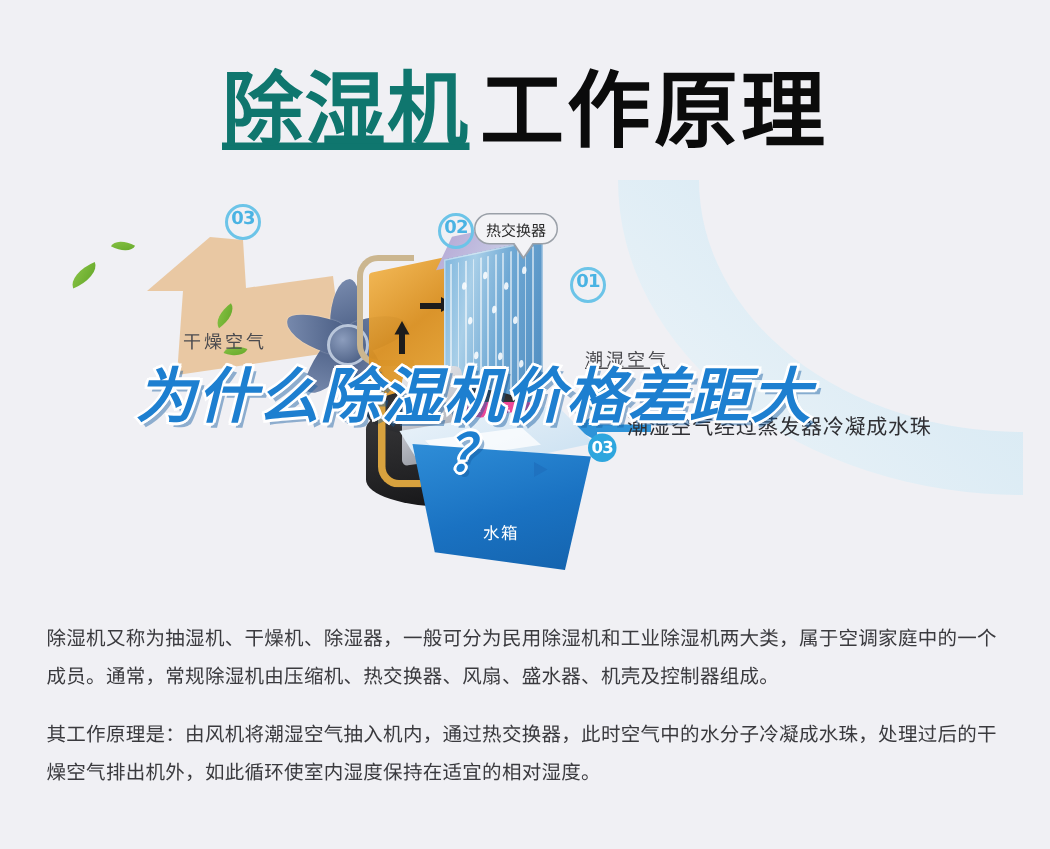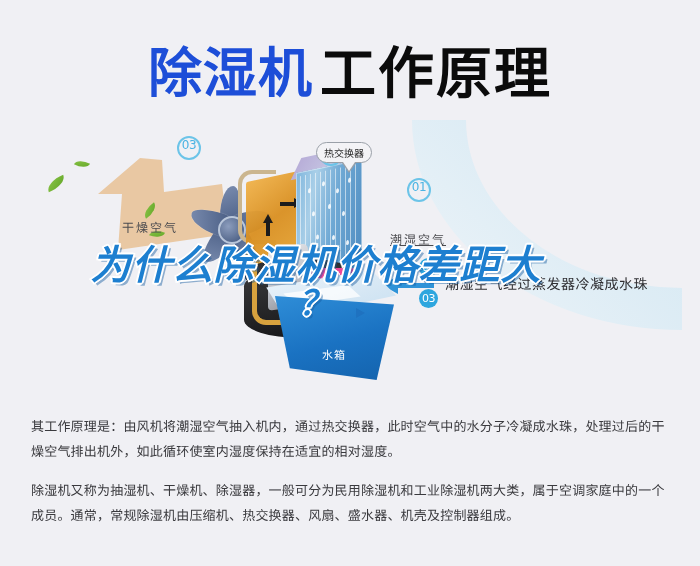--- a/index.html
+++ b/index.html
@@ -27,23 +27,24 @@
   .title-bar {
     position: absolute;
     left: 0; top: 28px;
     width: 700px;
     text-align: center;
     white-space: nowrap;
   }
   .title-bar .t1 {
     font-size: 54px;
     font-weight: bold;
-    color: #1d4ed8;
+    color: #0f766e;
     letter-spacing: 1px;
     vertical-align: middle;
+    text-decoration: underline;
   }
   .title-bar .t2 {
     font-size: 56px;
     font-weight: bold;
     color: #0b0b0b;
     letter-spacing: 2px;
     margin-left: 7px;
     vertical-align: middle;
   }
 
@@ -295,25 +296,24 @@
   }
 
   
   .badge {
     position: absolute;
     width: 19px; height: 19px;
     border-radius: 50%;
     background: #2ea6de;
     color: #ffffff;
     font-size: 11px;
-    font-weight: normal;
+    font-weight: bold;
     line-height: 19px;
     text-align: center;
     letter-spacing: -.5px;
-    margin-left: 27px;
   }
   .badge.hollow {
     background: transparent;
     color: #4ab3e3;
     border: 2px solid #6cc4e8;
     line-height: 15px;
     width: 20px; height: 20px;
     font-size: 12px;
   }
   .callout-bubble {
@@ -512,17 +512,17 @@
       <span class="badge">03</span>
     </div>
   </div>
 
   <div class="overlay">
     <div class="overlay-line">为什么除湿机价格差距大</div>
     <div class="overlay-line q">？</div>
   </div>
 
   <div class="body-copy">
+    <p class="para">除湿机又称为抽湿机、干燥机、除湿器，一般可分为民用除湿机和工业除湿机两大类，属于空调家庭中的一个成员。通常，常规除湿机由压缩机、热交换器、风扇、盛水器、机壳及控制器组成。</p>
     <p class="para">其工作原理是：由风机将潮湿空气抽入机内，通过热交换器，此时空气中的水分子冷凝成水珠，处理过后的干燥空气排出机外，如此循环使室内湿度保持在适宜的相对湿度。</p>
-    <p class="para">除湿机又称为抽湿机、干燥机、除湿器，一般可分为民用除湿机和工业除湿机两大类，属于空调家庭中的一个成员。通常，常规除湿机由压缩机、热交换器、风扇、盛水器、机壳及控制器组成。</p>
   </div>
 
 </div>
 
 </body></html>

